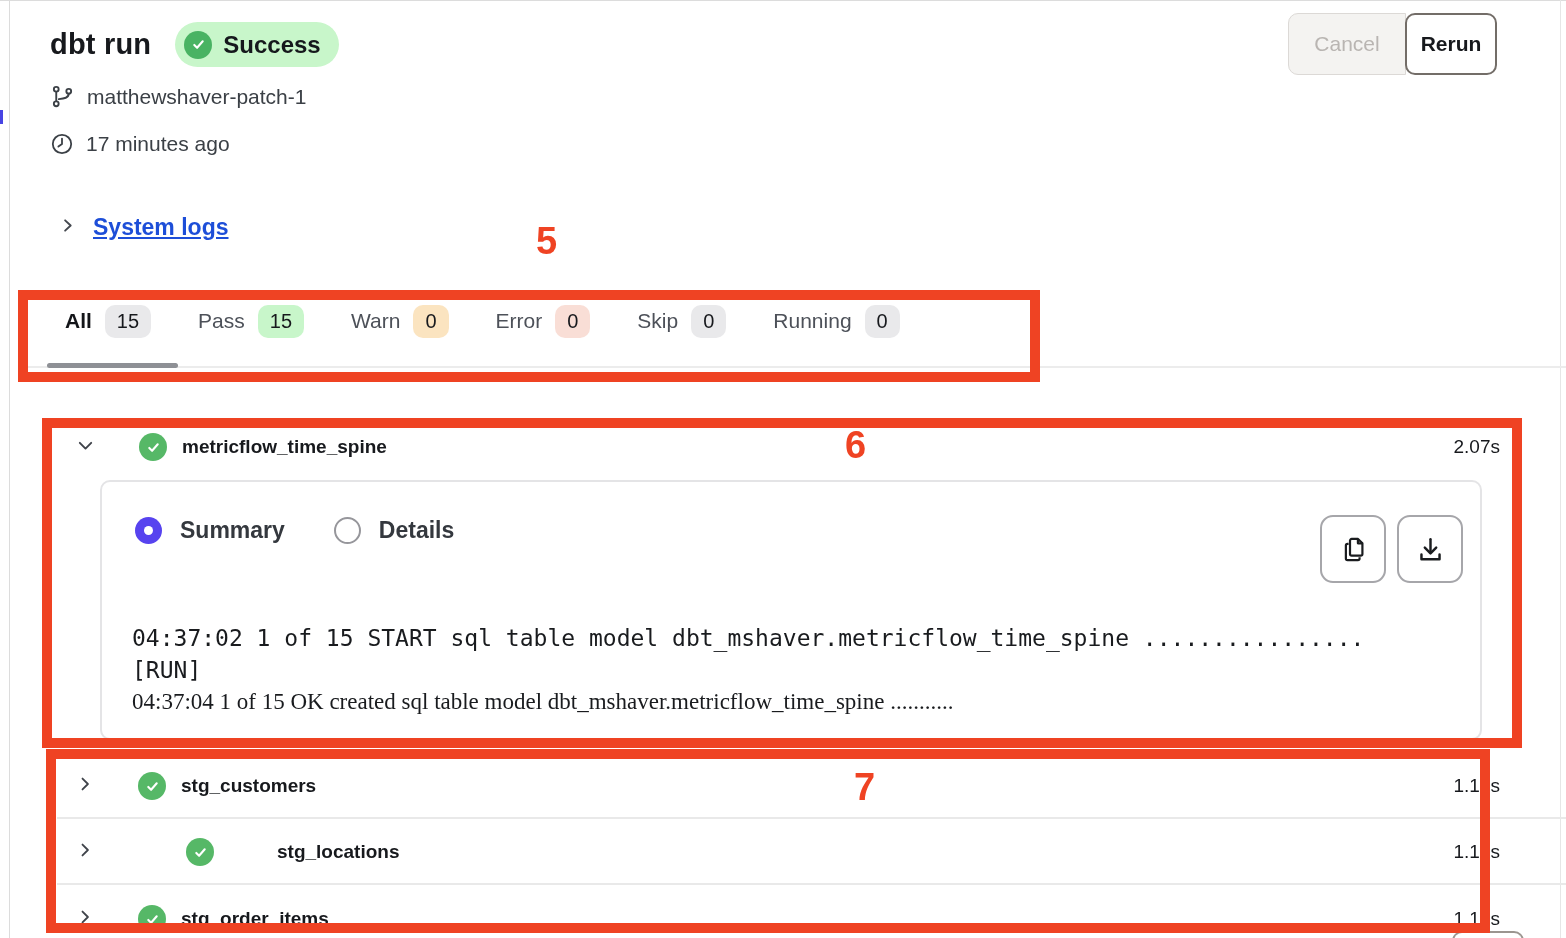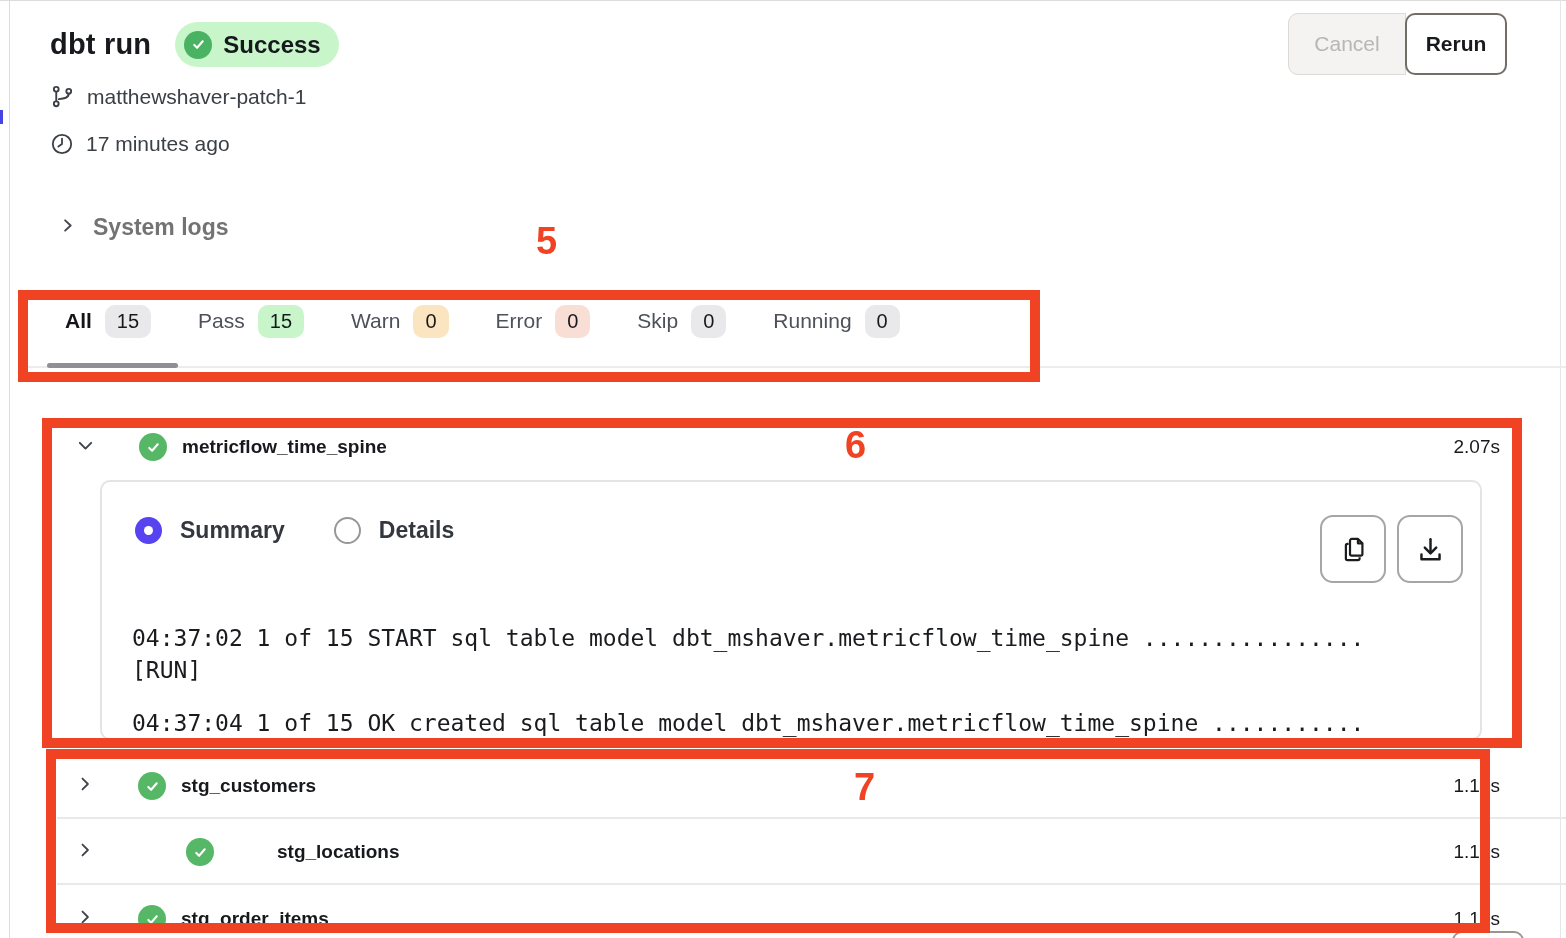--- a/index.html
+++ b/index.html
@@ -24,24 +24,24 @@
   .check-circle{border-radius:50%;background:#49b363;display:flex;align-items:center;justify-content:center;flex:0 0 auto;}
   .check-circle.big{width:28px;height:28px;}
   .check-circle.row{width:28px;height:28px;background:#56b867;}
   .meta-row{left:50px;gap:12px;color:#3b4046;font-size:21px;}
   .branch-row{top:84px;}
   .time-row{top:132px;}
 
   .actions{left:1288px;top:13px;display:flex;}
   .btn{height:62px;font-size:21px;display:flex;align-items:center;justify-content:center;box-sizing:border-box;cursor:pointer;}
   .btn-cancel{width:118px;background:#f4f3f1;border:1px solid #dcd9d6;border-radius:10px 0 0 10px;color:#b9b5b2;font-weight:500;}
-  .btn-rerun{width:102px;background:#fff;border:2px solid #736d68;border-radius:10px;margin-left:-1px;color:#17191d;font-weight:700;}
+  .btn-rerun{width:92px;background:#fff;border:2px solid #736d68;border-radius:10px;margin-left:-1px;color:#17191d;font-weight:700;}
 
   .syslogs{left:58px;top:214px;gap:16px;cursor:pointer;}
-  .syslogs .lbl{font-size:23px;font-weight:600;color:#737373;}
+  .syslogs .lbl{font-size:23px;font-weight:600;color:#1d4ed8;text-decoration:underline;}
   .chev{color:#44484f;flex:0 0 auto;}
 
   
   .tab-border{left:28px;top:366px;width:1538px;height:2px;background:#ececec;}
   .tab-underline{left:47px;top:363px;width:131px;height:5px;background:#8e9095;border-radius:3px;}
   .tabs{left:65px;top:294px;height:54px;gap:47px;}
   .tab{display:flex;align-items:center;gap:13px;cursor:pointer;}
   .tab .tlabel{font-size:21px;font-weight:500;color:#4d5159;}
   .tab.active .tlabel{font-weight:600;color:#131519;}
   .count{font-size:20px;font-weight:500;color:#17191d;padding:5px 12px;border-radius:10px;}
@@ -63,21 +63,21 @@
   .radio-item{display:flex;align-items:center;gap:18px;cursor:pointer;}
   .radio{width:27px;height:27px;border-radius:50%;box-sizing:border-box;flex:0 0 auto;}
   .radio.sel{background:#5743ef;position:relative;}
   .radio.sel::after{content:"";position:absolute;left:9px;top:9px;width:9px;height:9px;border-radius:50%;background:#fff;}
   .radio.unsel{background:#fff;border:2px solid #96969b;}
   .radio-label{font-size:23px;font-weight:600;color:#34383e;}
   .card-actions{right:17px;top:33px;display:flex;gap:11px;position:absolute;}
   .icon-btn{width:66px;height:68px;border:2px solid #a6a6aa;border-radius:13px;background:#fff;display:flex;align-items:center;justify-content:center;cursor:pointer;box-sizing:border-box;padding:0;}
   .log-output{left:30px;top:140px;width:1322px;font-family:"DejaVu Sans Mono", monospace;font-size:23px;color:#191b1e;}
   .log-line{line-height:32px;white-space:pre;}
-  .log-line.gap{margin-top:21px;}
+  .log-line.gap{font-family:Liberation Serif, serif;}
 
   
   .anno-box{border:10px solid #ef4323;box-sizing:border-box;z-index:40;pointer-events:none;}
   .anno-box5{left:18px;top:290px;width:1022px;height:92px;}
   .anno-box6{left:42px;top:418px;width:1480px;height:330px;}
   .anno-box7{left:46px;top:749px;width:1444px;height:184px;}
   .anno-num{z-index:41;color:#ef4323;font-size:38px;font-weight:700;pointer-events:none;}
   .anno-num5{left:536px;top:220px;}
   .anno-num6{left:845px;top:424px;}
   .anno-num7{left:854px;top:766px;}

